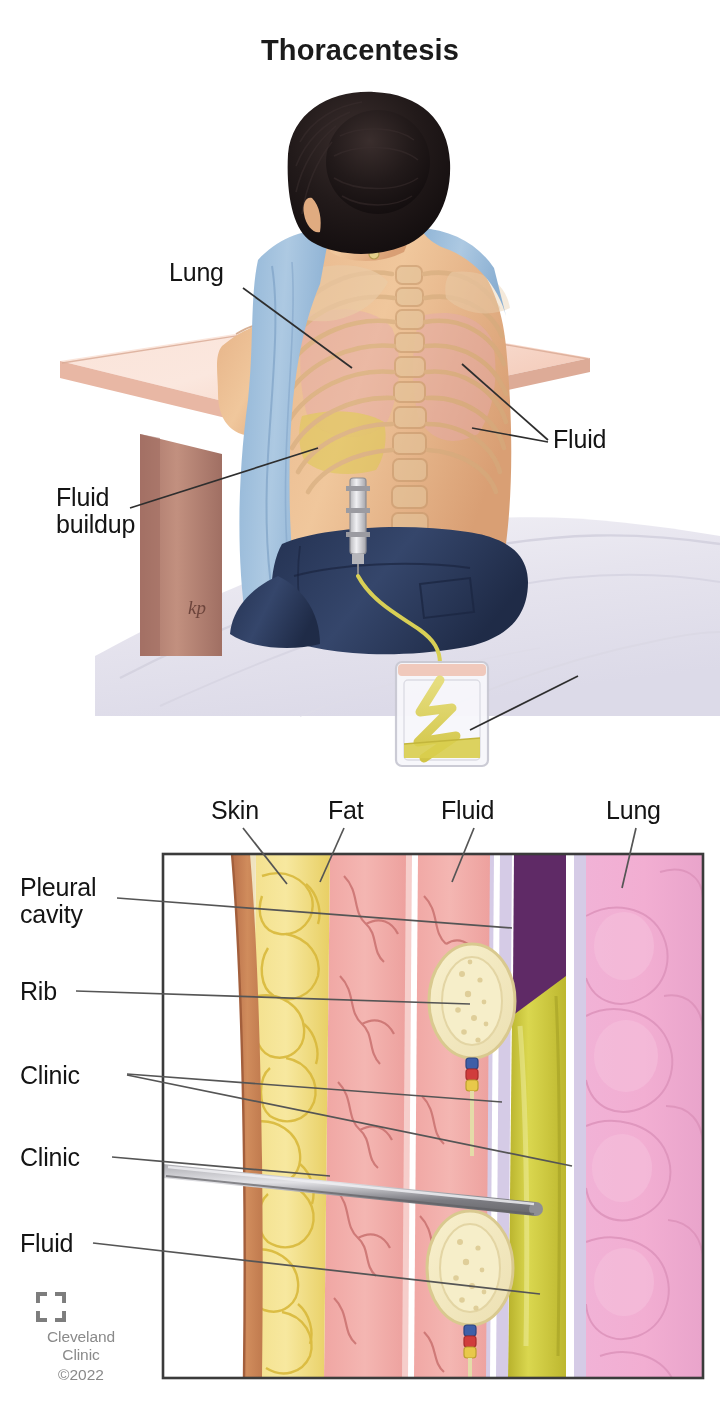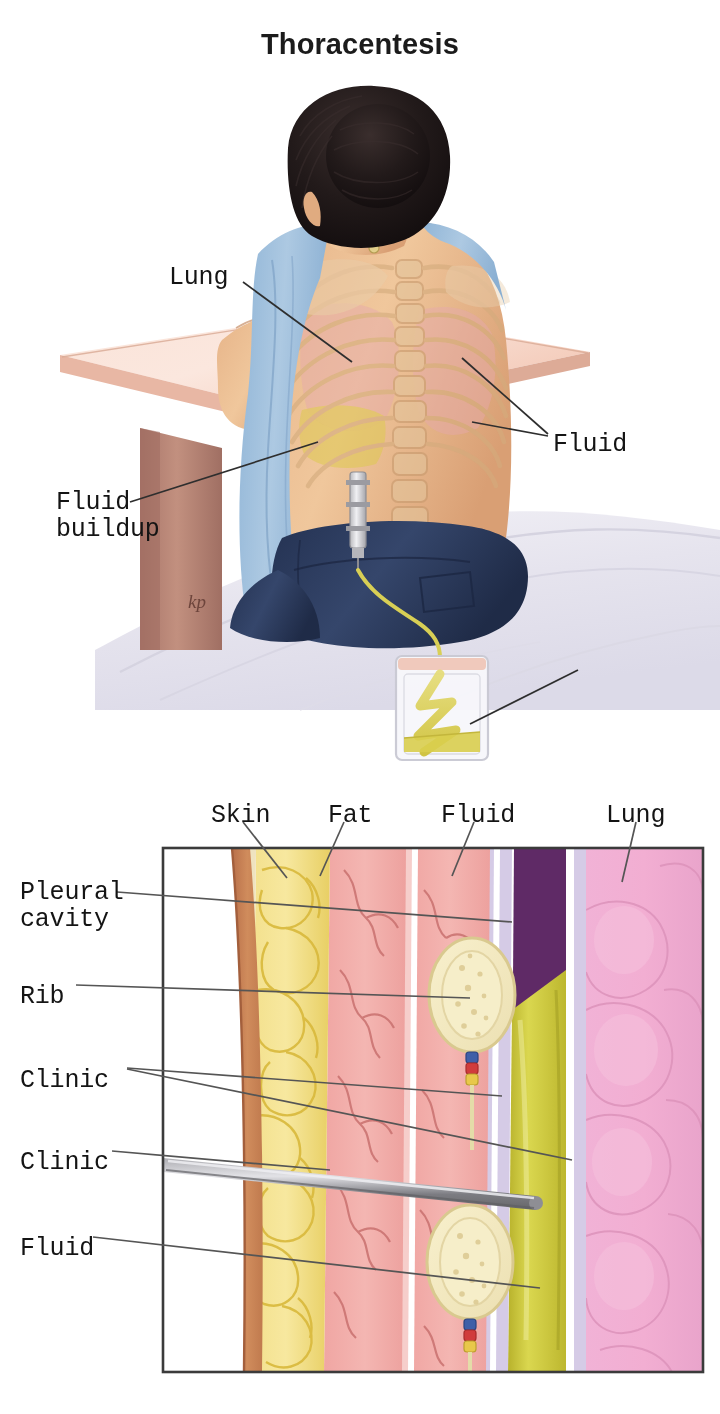--- a/index.html
+++ b/index.html
@@ -2,34 +2,33 @@
 <html><head>
 <meta charset="utf-8">
 <title>Thoracentesis</title>
 <style>
   html,body{margin:0;padding:0;background:#fff;}
   body{
     width:720px;height:1414px;position:relative;overflow:hidden;
     font-family:"Liberation Sans","DejaVu Sans",sans-serif;
     color:#1a1a1a;
   }
-  .stage{position:absolute;left:0;top:10px;width:720px;height:1062px;}
+  .stage{position:absolute;left:0;top:16px;width:720px;height:1062px;}
   svg.layer{position:absolute;left:0;top:0;width:720px;height:1414px;display:block;}
 
   
   .lbl{
     position:absolute;
-    font-family:Liberation Mono, monospace;
+    font-family:Liberation Sans, sans-serif;
     font-size:25px;
     font-weight:400;
     color:#141414;
     line-height:1.06;
     white-space:pre-line;
     letter-spacing:-0.2px;
-    margin-top:12px;
   }
   .title{
     position:absolute;left:0;top:18px;width:720px;text-align:center;
     font-size:29px;font-weight:700;color:#1b1b1b;letter-spacing:.1px;
   }
   
   #lbl-lung-top   {left:169px;top:243px;}
   #lbl-fluid      {left:56px; top:468px;}
   #lbl-ribs       {left:553px;top:410px;}
   #lbl-drained    {left:583px;top:636px;}
@@ -470,14 +469,25 @@
   <div class="lbl" id="lbl-muscle">Fluid</div>
   <div class="lbl" id="lbl-lung-bot">Lung</div>
 
   <div class="lbl" id="lbl-pleuralcav">Pleural
 cavity</div>
   <div class="lbl" id="lbl-rib">Rib</div>
   <div class="lbl" id="lbl-pleura">Clinic</div>
   <div class="lbl" id="lbl-needle">Clinic</div>
   <div class="lbl" id="lbl-fluid2">Fluid</div>
 
+  <div class="cc-logo">
+    <div class="cc-mark">
+      <i class="tl"></i>
+        <i class="tr"></i>
+        <i class="bl"></i>
+        <i class="br"></i>
+    </div>
+    <div class="cc-text">Cleveland</div>
+    <div class="cc-text">Clinic</div>
+    <div class="cc-copy">©2022</div>
+  </div>
 
 </div>
 
 </body></html>

